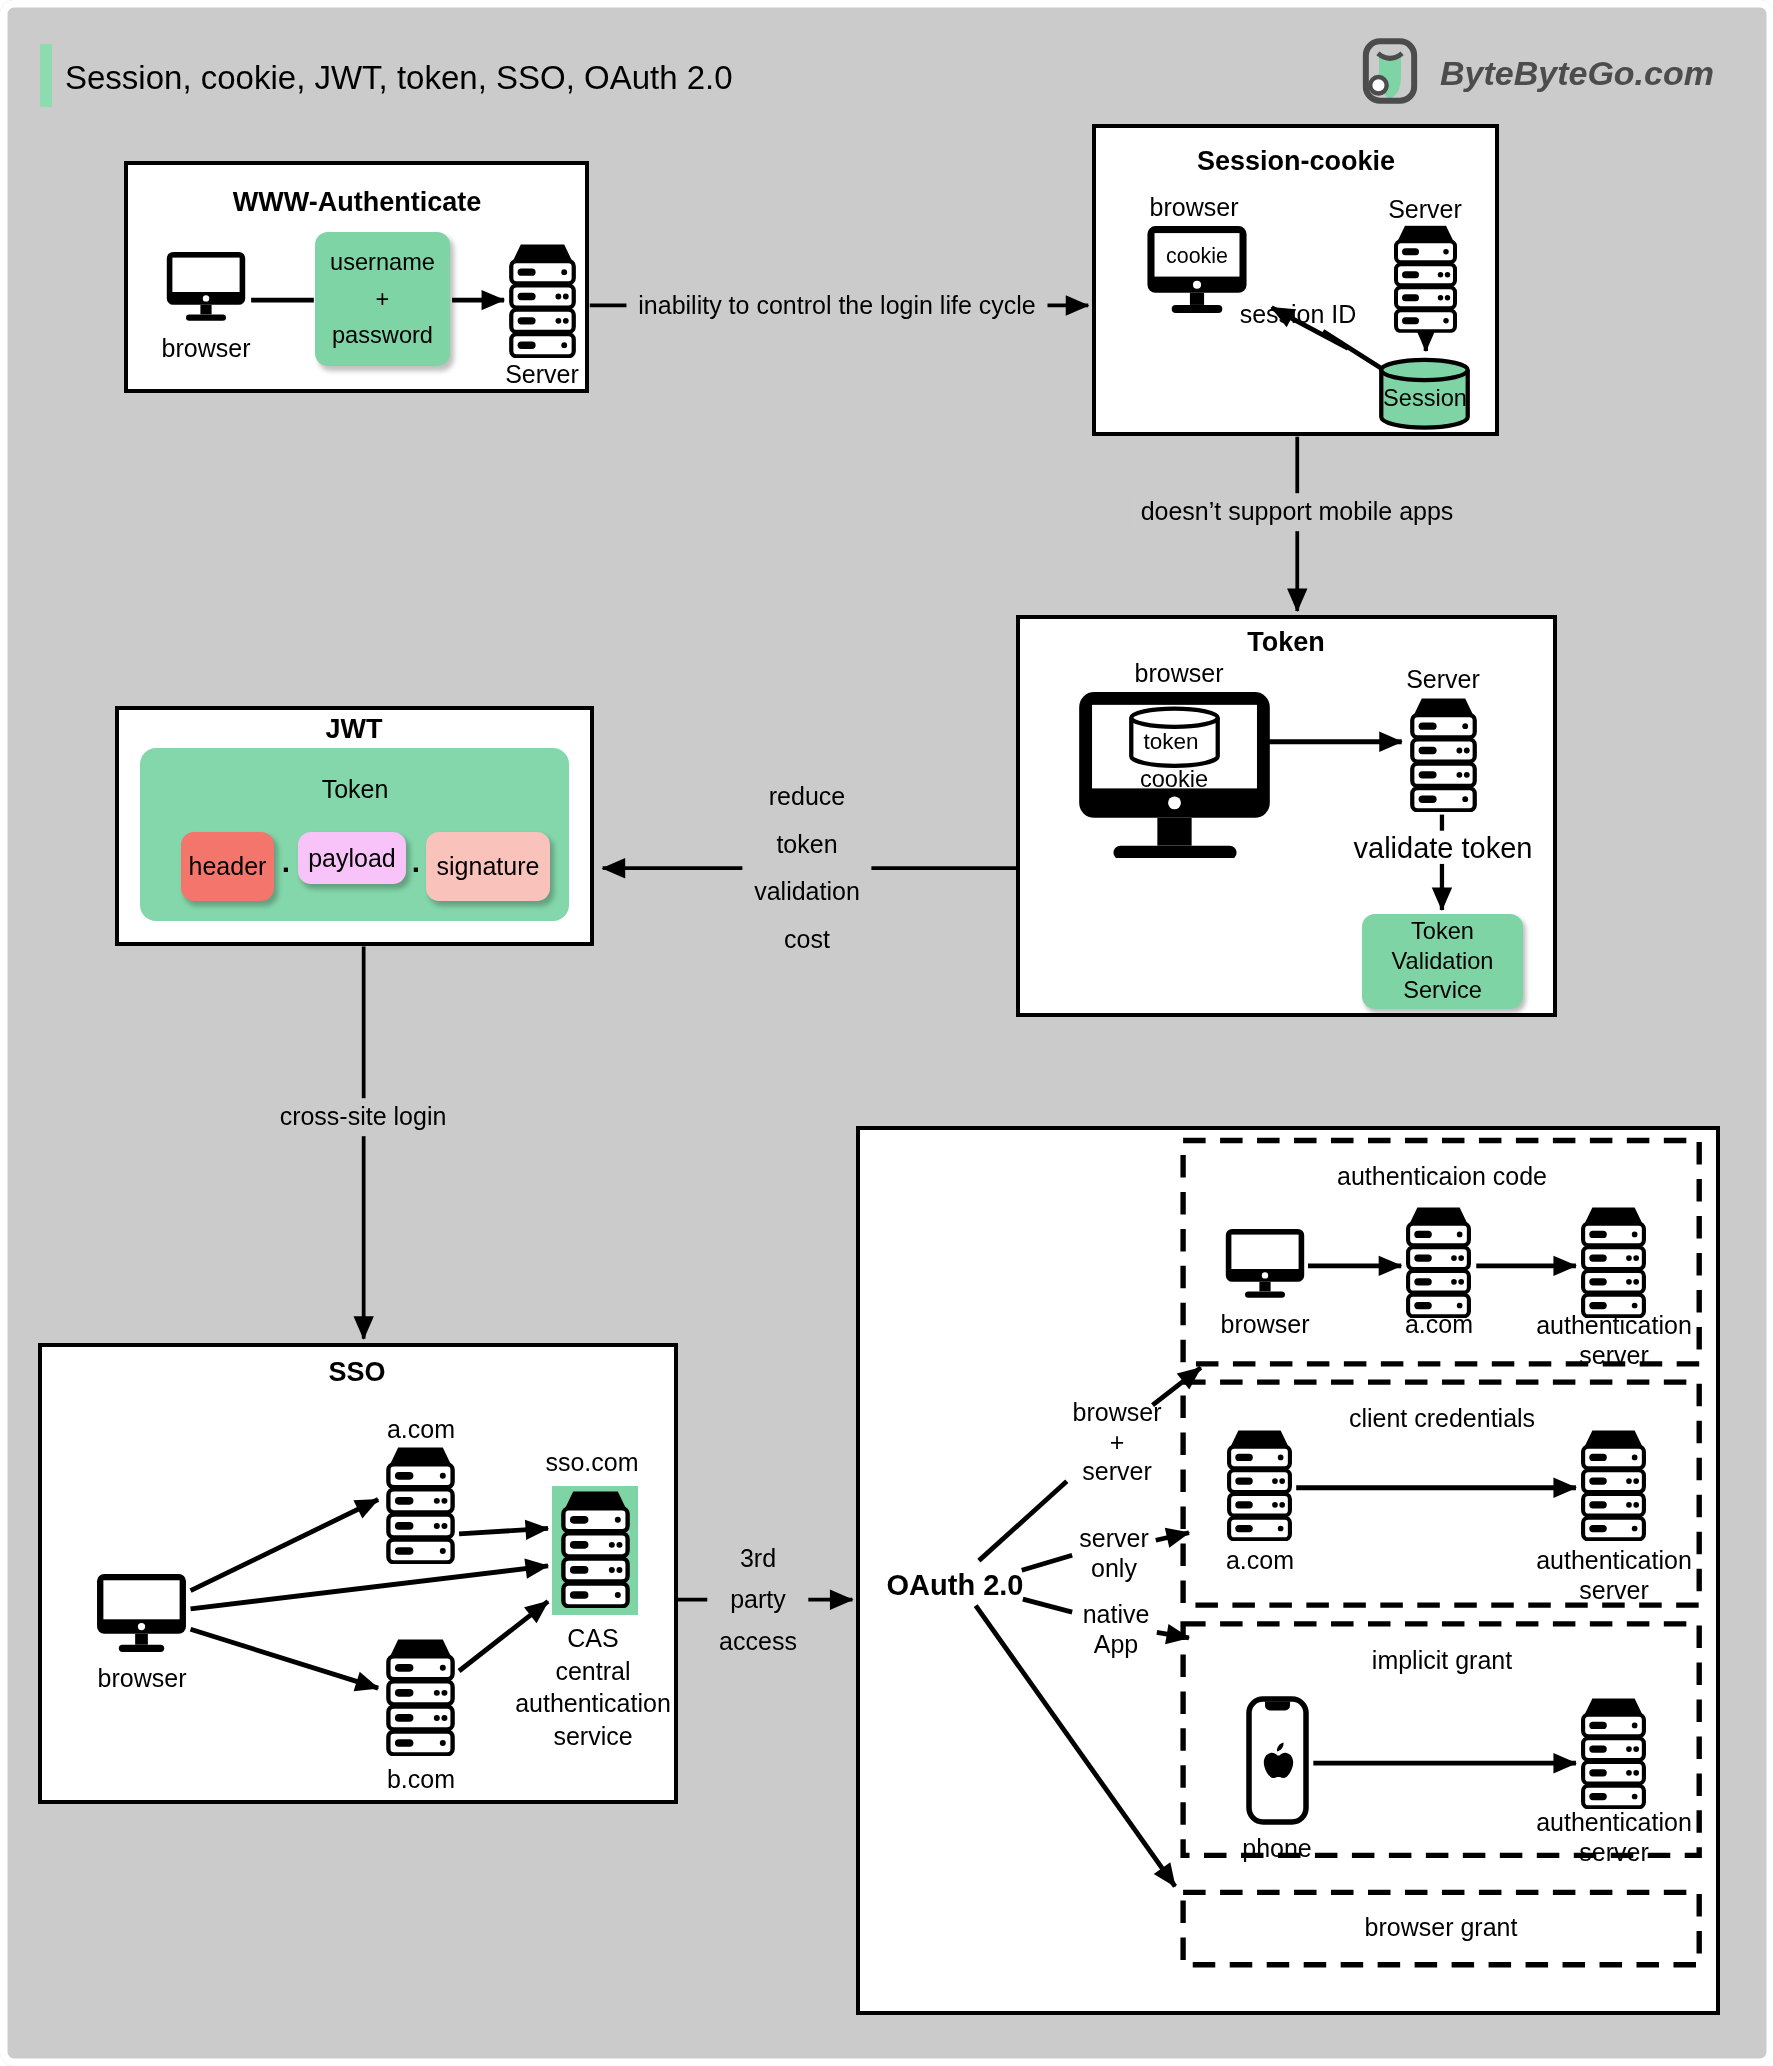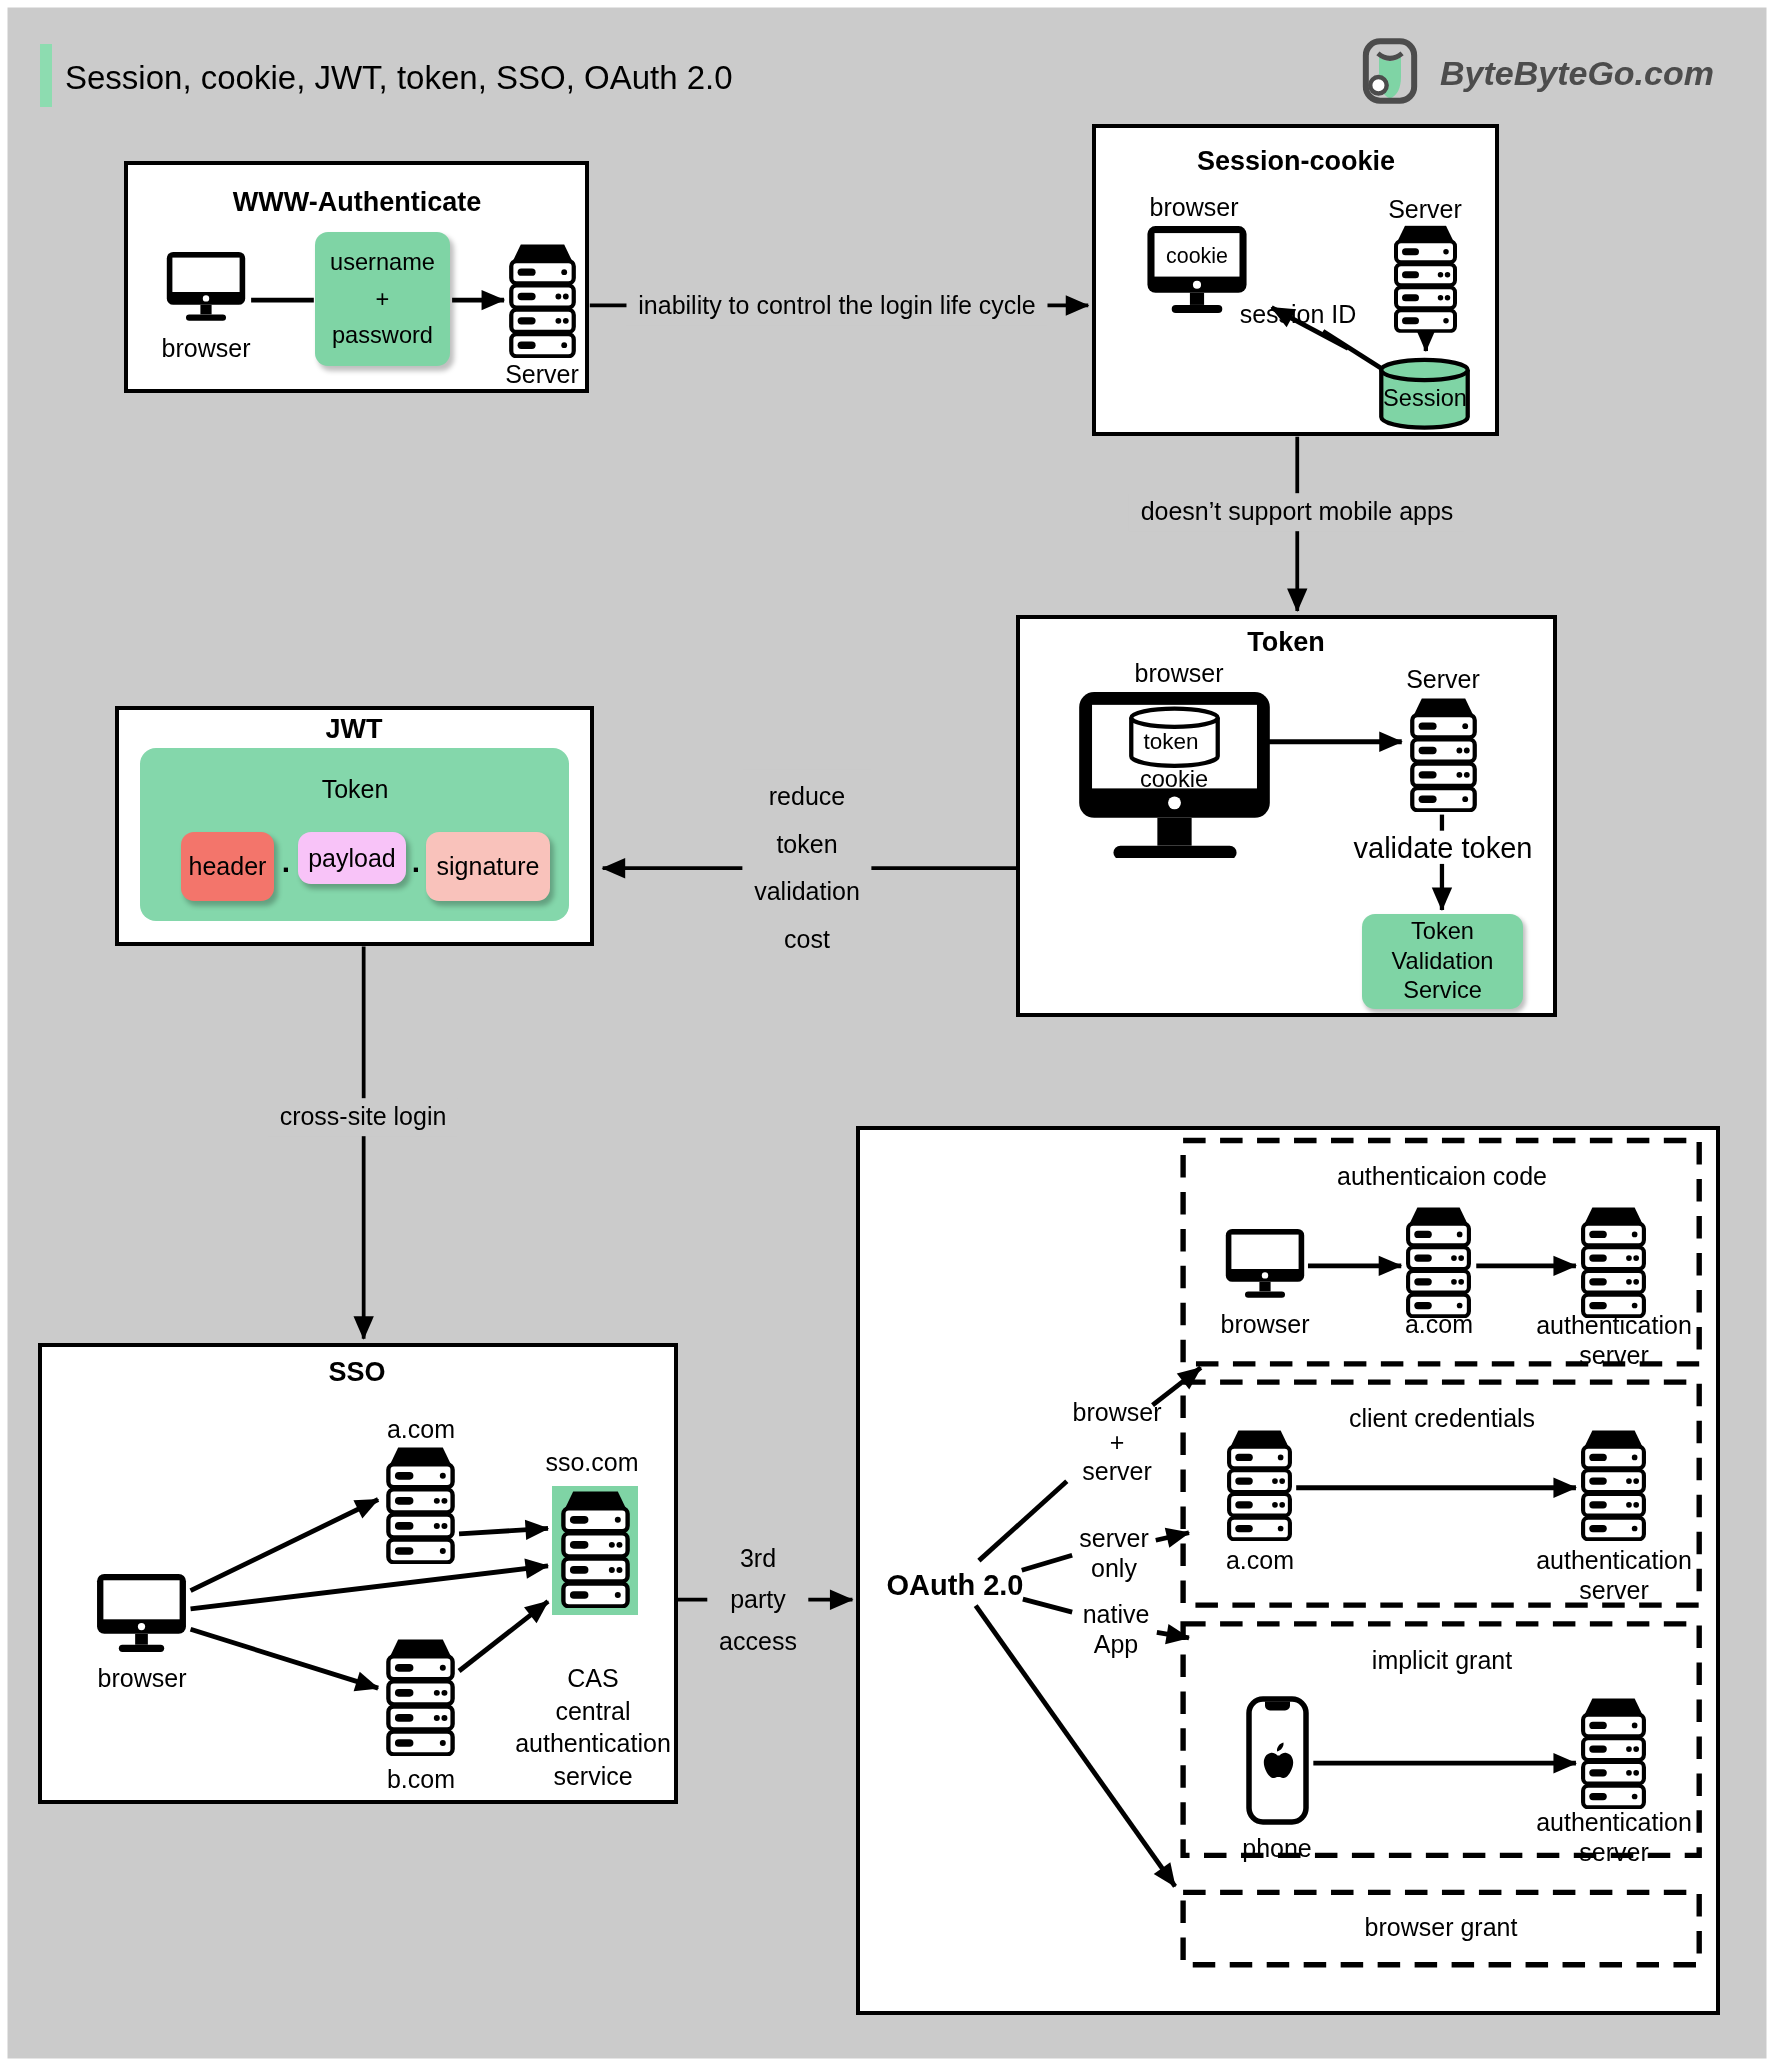--- a/index.html
+++ b/index.html
@@ -1,19 +1,20 @@
 <!DOCTYPE html>
 <html style="font-size:8.6px"><head>
 <meta charset="utf-8">
 <style>
   html,body{margin:0;padding:0;background:#ffffff;}
   .page{
     position:relative;width:1774px;height:2066px;background:#cbcbcb;
     font-family:"Liberation Sans", sans-serif;color:#000;overflow:hidden;
     box-shadow:inset 0 0 0 7.5px #ffffff;
+    border-radius:14px;
   }
   .abs{position:absolute;}
   .lbl{
     position:absolute;transform:translate(-50%,-50%);
     font-size:25px;line-height:1.25;text-align:center;white-space:pre-line;
   }
   .bg-gray{background:#cbcbcb;padding:3.2px 11.8px;}
   .box{
     position:absolute;background:#ffffff;border:4.3px solid #000;box-sizing:border-box;
   }
@@ -234,21 +235,21 @@
 
   <div class="lbl box-title" style="left:357px;top:1373px;">SSO</div>
   <div class="lbl" style="left:421px;top:1430px;">a.com</div>
   <svg class="abs" style="left:385px;top:1447px;" width="71" height="117" viewBox="0 0 132 218">
       <use href="#srv"></use>
     </svg>
   <div class="lbl" style="left:592px;top:1463px;">sso.com</div>
   <svg class="abs" style="left:560px;top:1491px;" width="71" height="117" viewBox="0 0 132 218">
       <use href="#srv"></use>
     </svg>
-  <div class="lbl" style="left:593px;top:1687px;line-height:1.3;margin-top:40px;">CAS
+  <div class="lbl" style="left:593px;top:1687px;line-height:1.3;">CAS
 central
 authentication
 service</div>
   <svg class="abs" style="left:96px;top:1573px;" width="91" height="79" viewBox="0 0 170 148">
       <use href="#mon"></use>
     </svg>
   <div class="lbl" style="left:142px;top:1679px;">browser</div>
   <svg class="abs" style="left:385px;top:1639px;" width="71" height="117" viewBox="0 0 132 218">
       <use href="#srv"></use>
     </svg>

